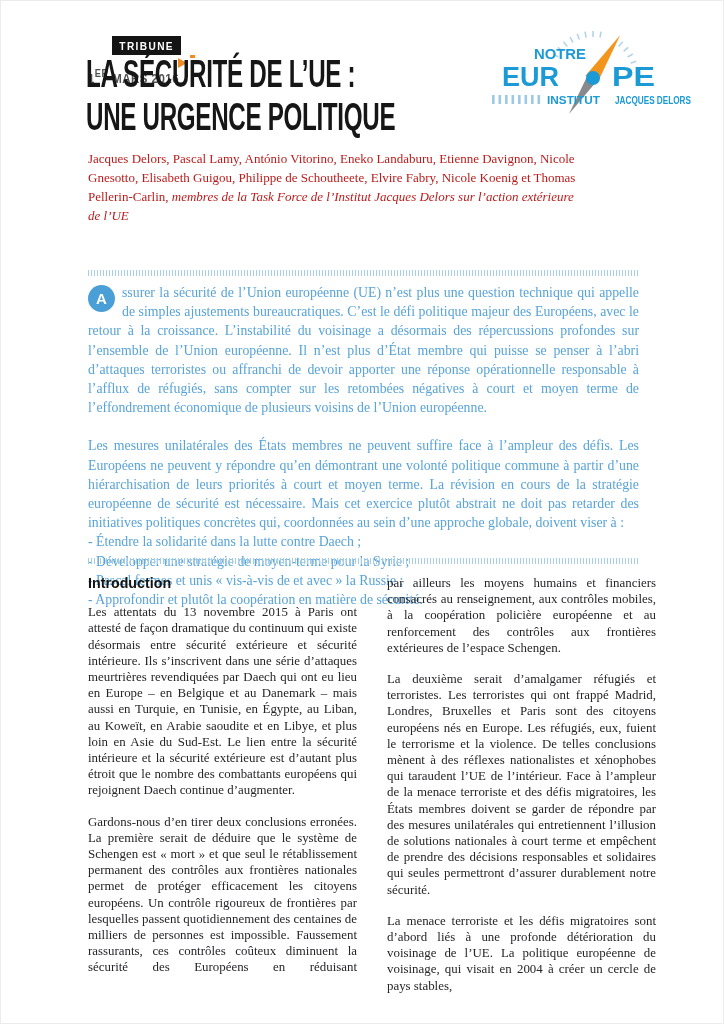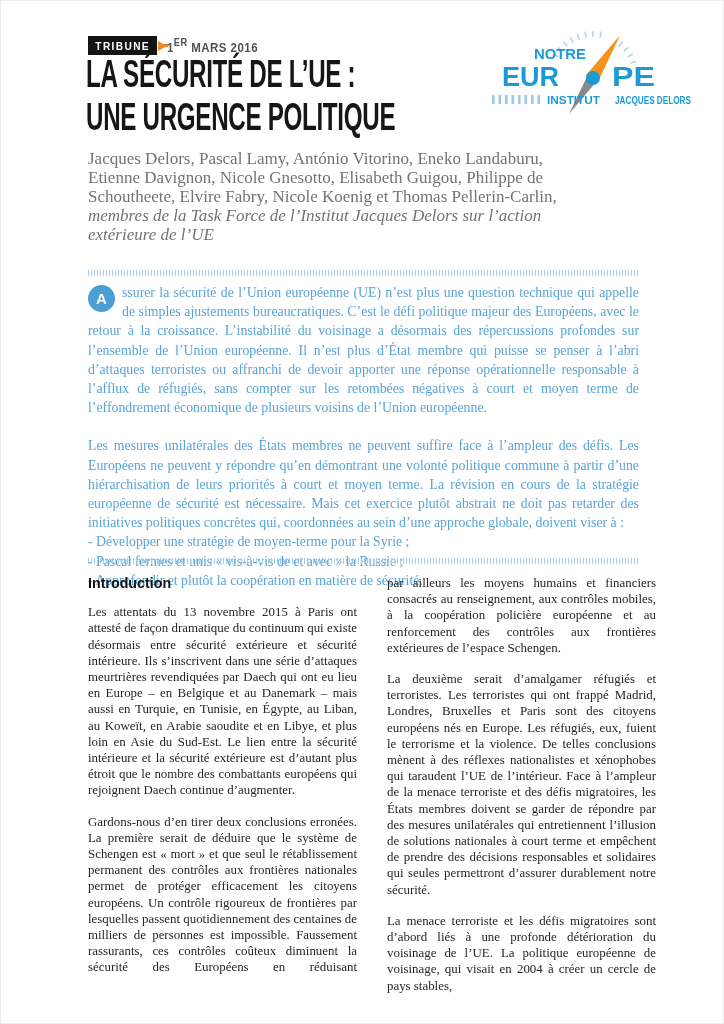--- a/index.html
+++ b/index.html
@@ -2,21 +2,21 @@
 <html lang="fr"><head>
 <meta charset="utf-8">
 <style>
   html,body{margin:0;padding:0;background:#fff;}
   .page{
     position:relative;width:724px;height:1024px;background:#ffffff;
     font-family:"Liberation Serif", serif;overflow:hidden;
     box-shadow:inset 0 0 0 1px #ececea;
   }
   
-  .kicker-row{position:absolute;left:88px;top:36px;display:flex;align-items:center;}
+  .kicker-row{position:absolute;left:88px;top:36px;display:flex;align-items:flex-end;flex-direction:column;}
   .kicker-box{
     background:#141414;color:#fff;font-family:"Liberation Sans",sans-serif;
     font-weight:bold;font-size:11px;letter-spacing:1.5px;padding:4px 8px 3px;
     transform:scaleX(.92);transform-origin:left center;
   }
   .kicker-arrow{width:0;height:0;border-left:9px solid #ef8b22;border-top:5px solid transparent;border-bottom:5px solid transparent;margin-left:-2px;}
   .kicker-arrow-tail{width:5px;height:3px;background:#ef8b22;margin-right:-8px;}
   .kicker-date{
     font-family:"Liberation Sans",sans-serif;font-weight:bold;font-size:12.5px;
     color:#4f5052;letter-spacing:.5px;transform:scaleX(.92);transform-origin:left center;
@@ -27,21 +27,21 @@
     position:absolute;left:86px;top:52px;
     font-family:"Liberation Sans",sans-serif;font-weight:bold;
     font-size:39px;line-height:43px;color:#161617;letter-spacing:-.5px;
     transform:scaleX(.62);transform-origin:left top;white-space:nowrap;
   }
   
   .logo{position:absolute;left:490px;top:24px;width:202px;height:94px;}
   
   .authors{
     position:absolute;left:88px;top:149px;width:498px;
-    font-size:17px;line-height:19px;color:#737373;
+    font-size:13px;line-height:19px;color:#b91c1c;
   }
   .authors .role{font-style:italic;}
   
   .tick-divider{
     position:absolute;left:88px;width:551px;height:6px;
     background:repeating-linear-gradient(to right,#a6cde6 0 1px,rgba(255,255,255,0) 1px 3px);
   }
   .tick-divider.top{top:270px;}
   .tick-divider.bottom{top:558px;}
   
@@ -137,20 +137,21 @@
     <text x="125" y="80" textLength="76" lengthAdjust="spacingAndGlyphs" font-family="Liberation Sans, sans-serif" font-weight="bold" font-size="11.5" fill="#1b9ad6">JACQUES DELORS</text>
   </svg>
 
   <div class="authors"><span>Jacques Delors, Pascal Lamy, António Vitorino, Eneko Landaburu, Etienne Davignon, Nicole Gnesotto, Elisabeth Guigou, Philippe de Schoutheete, Elvire Fabry, Nicole Koenig et Thomas Pellerin-Carlin, </span><span class="role">membres de la Task Force de l’Institut Jacques Delors sur l’action extérieure de l’UE</span></div>
 
   <div class="tick-divider top"></div>
 
   <div class="lead">
     <p><span class="dropcap">A</span><span>ssurer la sécurité de l’Union européenne (UE) n’est plus une question technique qui appelle de simples ajustements bureaucratiques. C’est le défi politique majeur des Européens, avec le retour à la croissance. L’instabilité du voisinage a désormais des répercussions profondes sur l’ensemble de l’Union européenne. Il n’est plus d’État membre qui puisse se penser à l’abri d’attaques terroristes ou affranchi de devoir apporter une réponse opérationnelle responsable à l’afflux de réfugiés, sans compter sur les retombées négatives à court et moyen terme de l’effondrement économique de plusieurs voisins de l’Union européenne.</span></p>
     <p><span>Les mesures unilatérales des États membres ne peuvent suffire face à l’ampleur des défis. Les Européens ne peuvent y répondre qu’en démontrant une volonté politique commune à partir d’une hiérarchisation de leurs priorités à court et moyen terme. La révision en cours de la stratégie européenne de sécurité est nécessaire. Mais cet exercice plutôt abstrait ne doit pas retarder des initiatives politiques concrètes qui, coordonnées au sein d’une approche globale, doivent viser à :</span>
+      <span class="bullet">- Étendre la solidarité dans la lutte contre Daech ;</span>
       <span class="bullet">- Développer une stratégie de moyen-terme pour la Syrie ;</span>
       <span class="bullet">- Pascal fermes et unis « vis-à-vis de et avec » la Russie ;</span>
       <span class="bullet">- Approfondir et plutôt la coopération en matière de sécurité.</span>
     </p>
   </div>
 
   <div class="tick-divider bottom"></div>
 
   <div class="columns">
     <div class="col">

